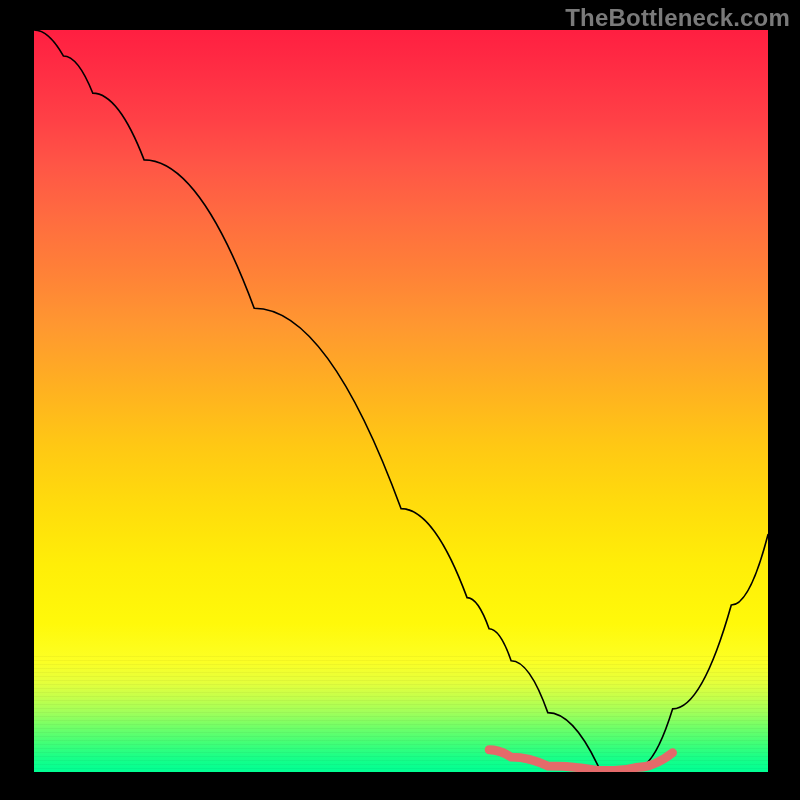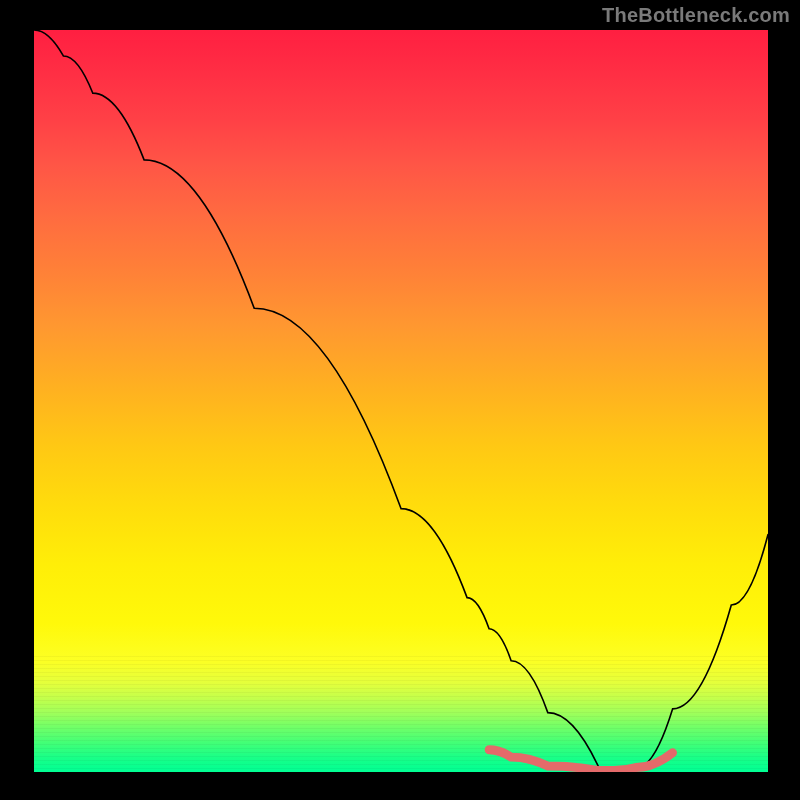--- a/index.html
+++ b/index.html
@@ -3,21 +3,21 @@
 <meta charset="utf-8">
 <style>
   * { margin: 0; padding: 0; box-sizing: border-box; }
   html, body { width: 800px; height: 800px; background: #000; overflow: hidden; font-family: Arial, sans-serif; }
   .container { position: relative; width: 800px; height: 800px; background: #000; }
   .watermark {
     position: absolute;
     top: 4px;
     right: 10px;
     color: #7a7a7a;
-    font-size: 20px;
+    font-size: 24px;
     font-weight: bold;
     letter-spacing: 0.2px;
     z-index: 10;
   }
   .plot {
     position: absolute;
     left: 34px;
     top: 30px;
     width: 734px;
     height: 742px;

